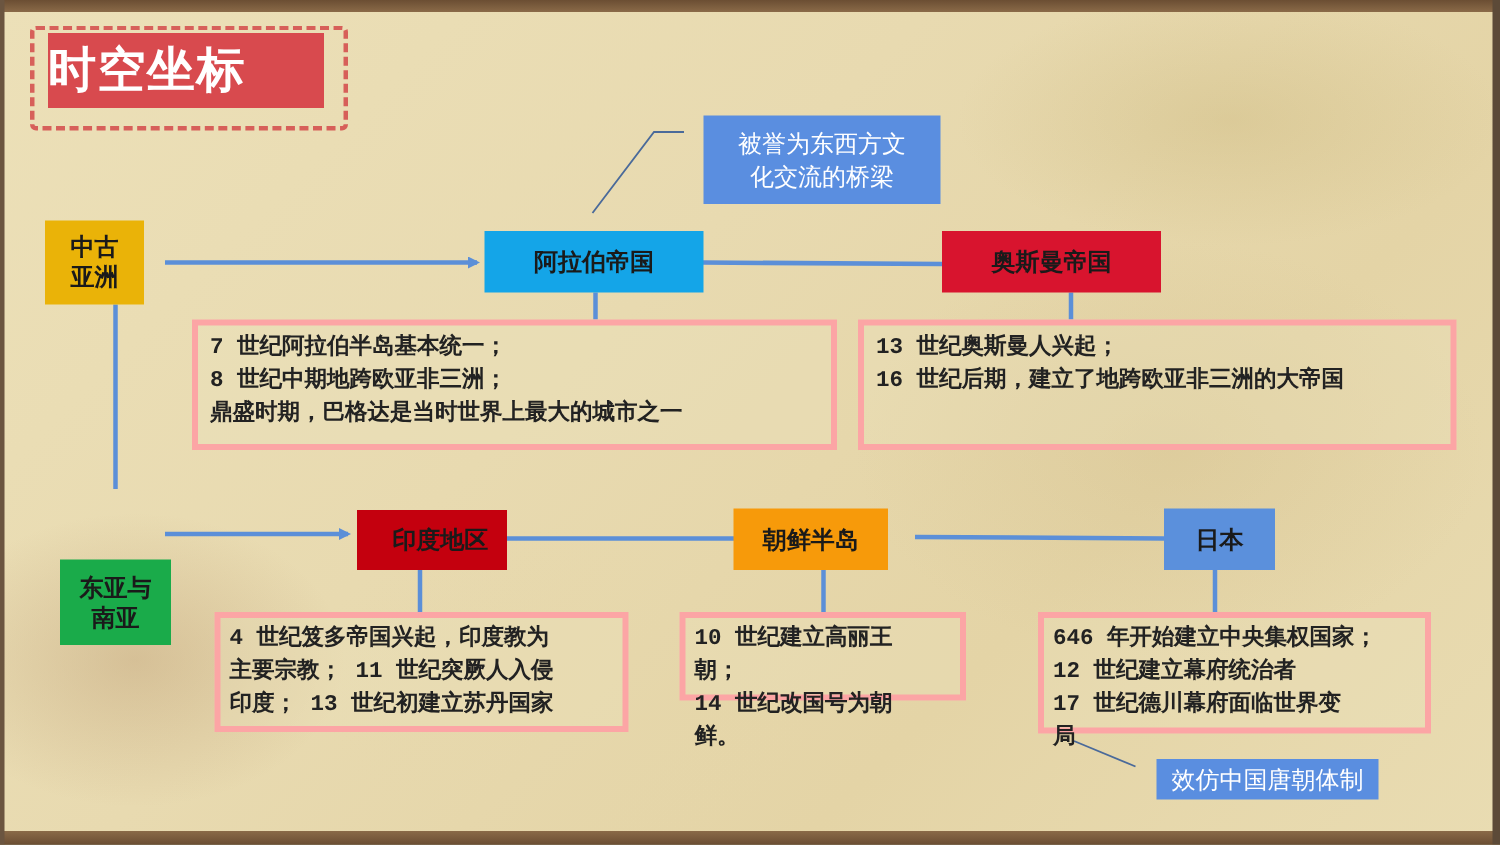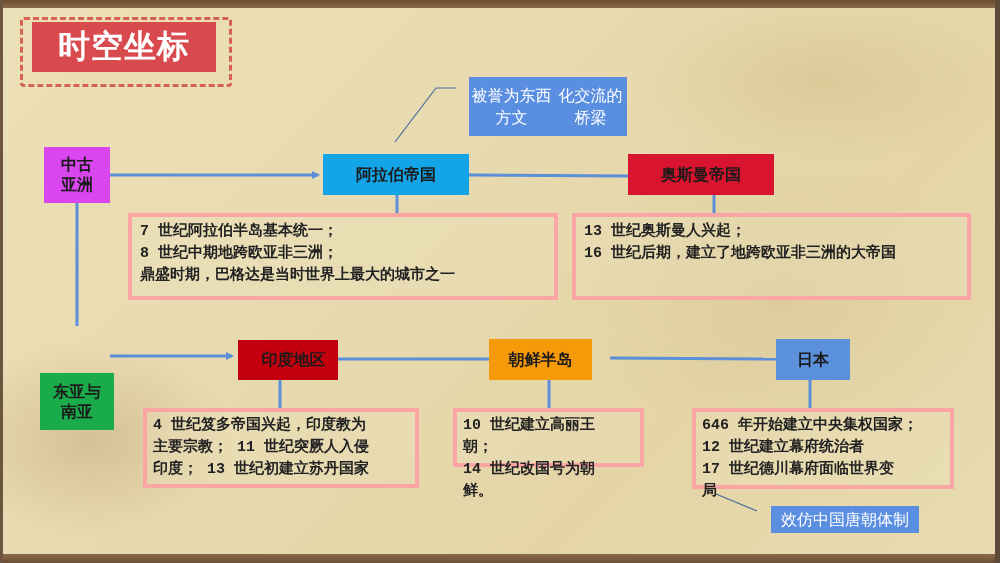--- a/index.html
+++ b/index.html
@@ -27,21 +27,21 @@
   .title-stamp {
     position: absolute; left: 18px; top: 15px; width: 212px; height: 70px;
   }
   .stamp-outer {
     position: absolute; left: 2px; top: 2px; width: 206px; height: 64px;
     border: 3px dashed #d44a4a; border-radius: 4px; opacity: 0.85;
   }
   .stamp-inner {
     position: absolute; left: 14px; top: 7px; width: 184px; height: 50px;
     background: #d84a4e;
-    display: flex; align-items: center; justify-content: center;
+    display: flex; align-items: center; 
   }
   .stamp-text {
     color: #fff; font-size: 32px; font-weight: bold; letter-spacing: 1px;
     font-family: "DejaVu Sans", sans-serif;
   }
 
   .node {
     position: absolute; display: flex; align-items: center; justify-content: center;
     text-align: center; font-weight: bold; color: #1a1a1a; box-sizing: border-box;
     font-size: 16px; line-height: 20px;
@@ -104,34 +104,34 @@
 
   <line x1="549" y1="380" x2="549" y2="408" stroke="#5b8fd8" stroke-width="3"></line>
 
   <line x1="810" y1="380" x2="810" y2="408" stroke="#5b8fd8" stroke-width="3"></line>
 
   <polyline points="395,142 436,88 456,88" fill="none" stroke="#4a6a9a" stroke-width="1.2"></polyline>
 
   <line x1="716" y1="494" x2="757" y2="511" stroke="#4a6a9a" stroke-width="1.2"></line>
 </svg>
 
-<div class="node" style="left:44px; top:147px; width:66px; height:56px; background:#d946ef; flex-direction:column;">
+<div class="node" style="left:30px; top:147px; width:66px; height:56px; background:#eab308; flex-direction:column;">
   <span>中古</span>
   <span>亚洲</span>
 </div>
 
 <div class="node" style="left:40px; top:326px; width:74px; height:57px; background:#1aab4a; flex-direction:column;margin-top:47px;">
   <span>东亚与</span>
   <span>南亚</span>
 </div>
 
 <div class="node" style="left:323px; top:154px; width:146px; height:41px; background:#14a5e8;">
   <span>阿拉伯帝国</span>
 </div>
-<div class="callout" style="left:469px; top:77px; width:158px; height:59px; flex-direction:row;">
+<div class="callout" style="left:469px; top:77px; width:158px; height:59px; flex-direction:column;">
   <span>被誉为东西方文</span>
   <span>化交流的桥梁</span>
 </div>
 <div class="info" style="left:128px; top:213px; width:430px; height:87px;">
   <span class="ln">7 世纪阿拉伯半岛基本统一；</span>
   <span class="ln">8 世纪中期地跨欧亚非三洲；</span>
   <span class="ln">鼎盛时期，巴格达是当时世界上最大的城市之一</span>
 </div>
 
 <div class="node" style="left:628px; top:154px; width:146px; height:41px; background:#d8142e;">

